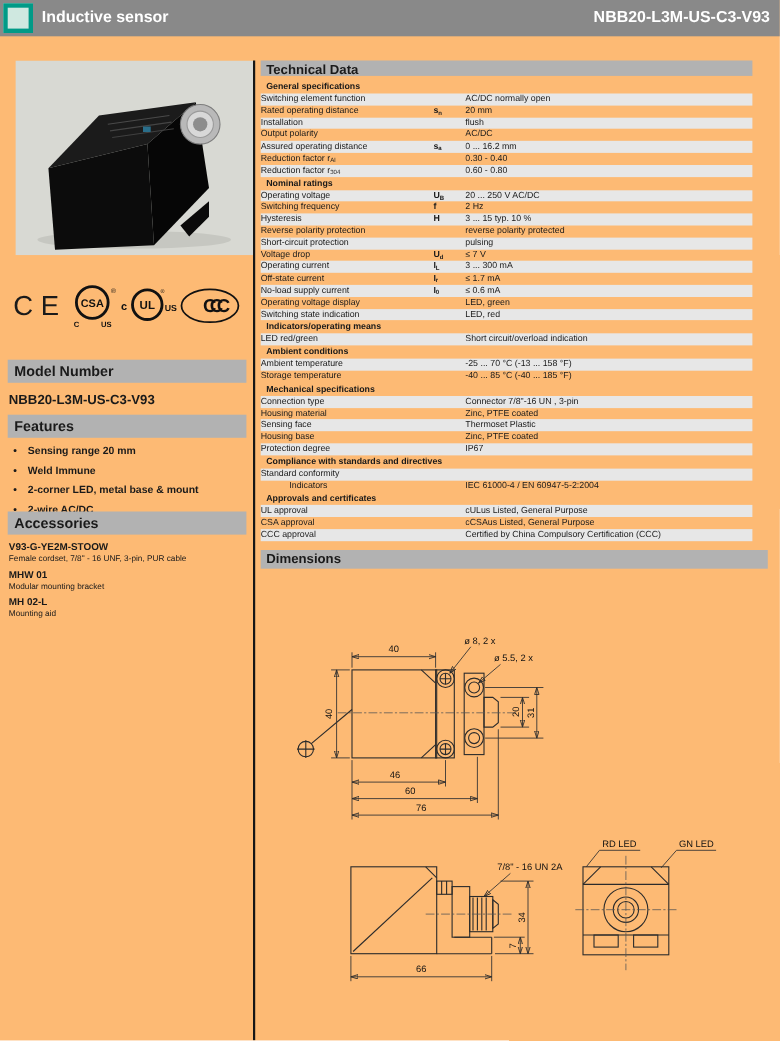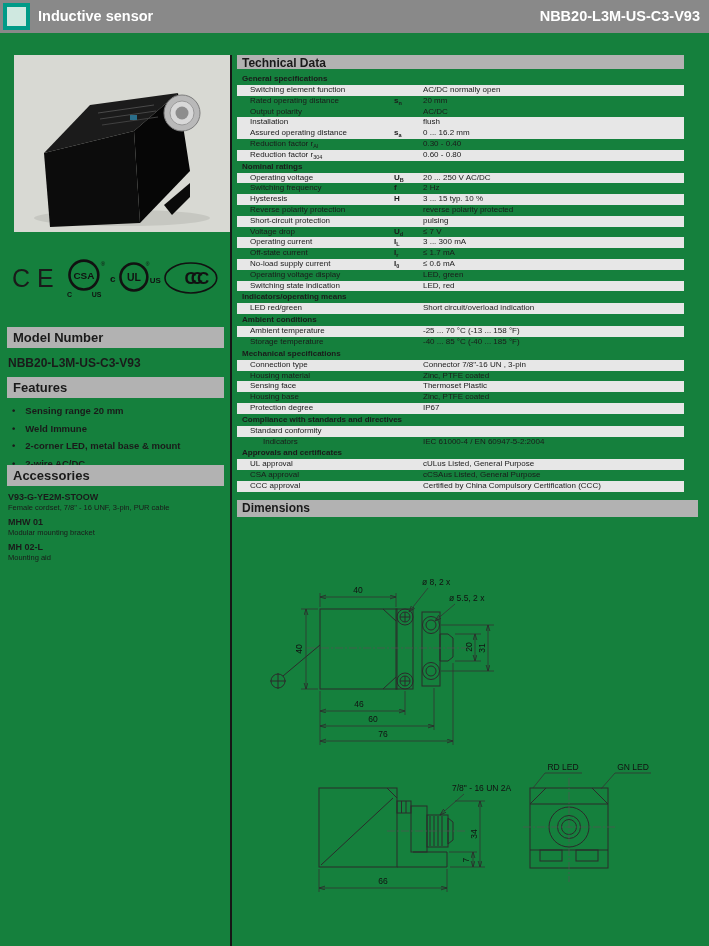--- a/index.html
+++ b/index.html
@@ -1,16 +1,16 @@
 <!DOCTYPE html>
 <html><head>
 <meta charset="utf-8">
 <style>
   html,body{margin:0;padding:0;background:#fff;}
-  .page{position:relative;width:709px;height:946px;background:#15803d;overflow:hidden;
+  .page{position:relative;width:709px;height:946px;background:#fdba74;overflow:hidden;
         font-family:"Liberation Sans",sans-serif;color:#1a1a1a;}
 
   
   .header{position:absolute;left:0;top:0;width:709px;height:33px;background:#898989;}
   .logo{position:absolute;left:3px;top:3px;width:27px;height:27px;background:#cfe8e0;
         border:4px solid #009a87;box-sizing:border-box;}
   .header-title{position:absolute;left:38px;top:0;line-height:33px;color:#fff;font-weight:bold;font-size:14.5px;}
   .header-model{position:absolute;right:9px;top:0;line-height:33px;color:#fff;font-weight:bold;font-size:14.5px;}
 
   .divider{position:absolute;left:230px;top:55px;width:2px;height:891px;background:#161616;}
@@ -36,21 +36,21 @@
   .acc-name{font-weight:bold;font-size:9px;line-height:11px;margin-top:5px;}
   .acc-desc{font-size:7.5px;line-height:9px;}
 
   
   .tech-bar{position:absolute;left:237px;top:55px;width:447px;height:14px;line-height:17px;
             font-size:12px;padding-left:5px;box-sizing:border-box;}
   .spec-table{position:absolute;left:237px;top:73px;width:447px;}
   .sec-row{height:12px;line-height:12px;font-weight:bold;font-size:8px;padding-left:5px;}
   .data-row{display:grid;grid-template-columns:157px 29px 1fr;height:10.8px;line-height:10.8px;font-size:8px;}
   .data-row.alt{background:#e7e7e7;}
-  .c-label{padding-left:13px;white-space:nowrap;overflow:hidden;}
+  .c-label{padding-left:0;white-space:nowrap;overflow:hidden;}
   .data-row.ind2 .c-label{padding-left:26px;}
   .c-sym{font-weight:bold;white-space:nowrap;}
   .c-val{white-space:nowrap;overflow:hidden;}
   .sub{font-size:5.5px;vertical-align:-1.5px;}
 
   .dim-bar{position:absolute;left:237px;top:500px;width:461px;height:17px;line-height:17px;
            font-size:12px;padding-left:5px;box-sizing:border-box;}
   .dim1{position:absolute;left:237px;top:525px;}
   .dim2{position:absolute;left:237px;top:760px;}
 
@@ -151,29 +151,29 @@
       <div class="data-row alt">
         <div class="c-label"><span>Switching element function</span></div>
         <div class="c-sym"></div>
         <div class="c-val"><span>AC/DC  normally open</span></div>
       </div>
       <div class="data-row">
         <div class="c-label"><span>Rated operating distance</span></div>
         <div class="c-sym"><span>s</span><span class="sub">n</span></div>
         <div class="c-val"><span>20 mm</span></div>
       </div>
+      <div class="data-row alt">
+        <div class="c-label"><span>Installation</span></div>
+        <div class="c-sym"></div>
+        <div class="c-val"><span>flush</span></div>
+      </div>
       <div class="data-row">
         <div class="c-label"><span>Output polarity</span></div>
         <div class="c-sym"></div>
         <div class="c-val"><span>AC/DC</span></div>
-      </div>
-      <div class="data-row alt">
-        <div class="c-label"><span>Installation</span></div>
-        <div class="c-sym"></div>
-        <div class="c-val"><span>flush</span></div>
       </div>
       <div class="data-row alt">
         <div class="c-label"><span>Assured operating distance</span></div>
         <div class="c-sym"><span>s</span><span class="sub">a</span></div>
         <div class="c-val"><span>0 ... 16.2 mm</span></div>
       </div>
       <div class="data-row">
         <div class="c-label"><span>Reduction factor r</span><span class="sub">Al</span></div>
         <div class="c-sym"></div>
         <div class="c-val"><span>0.30 - 0.40</span></div>

